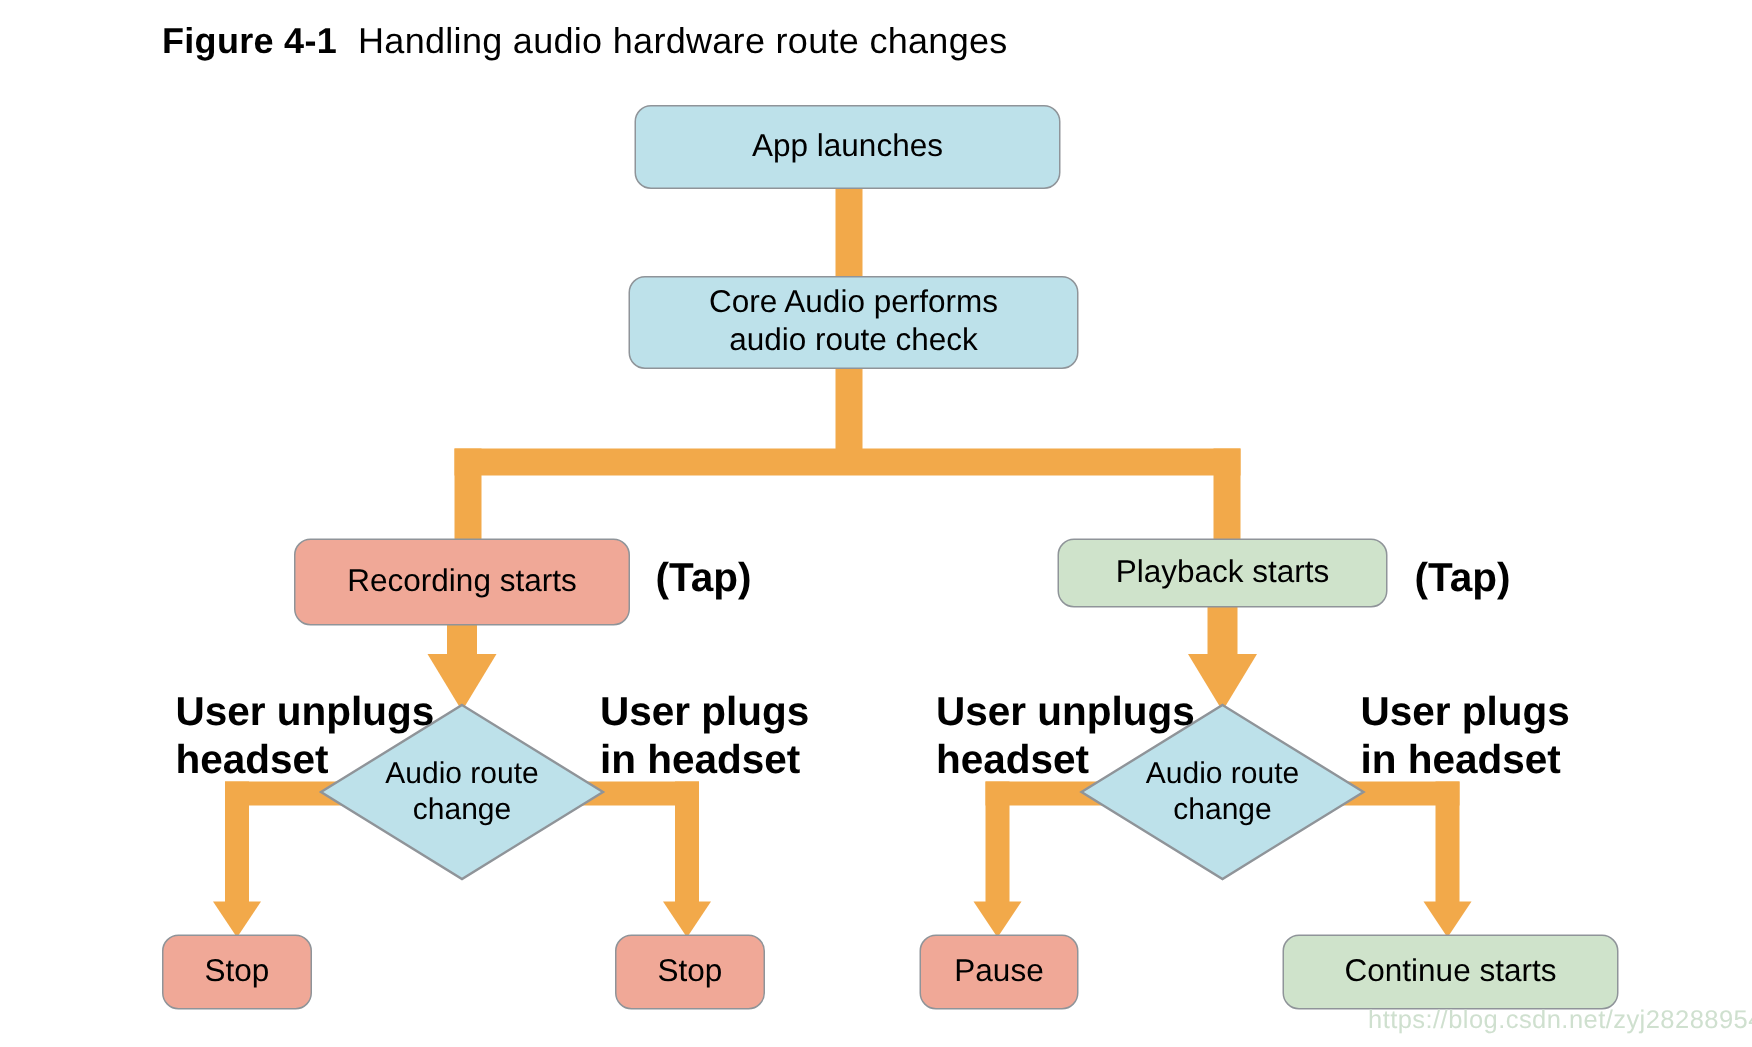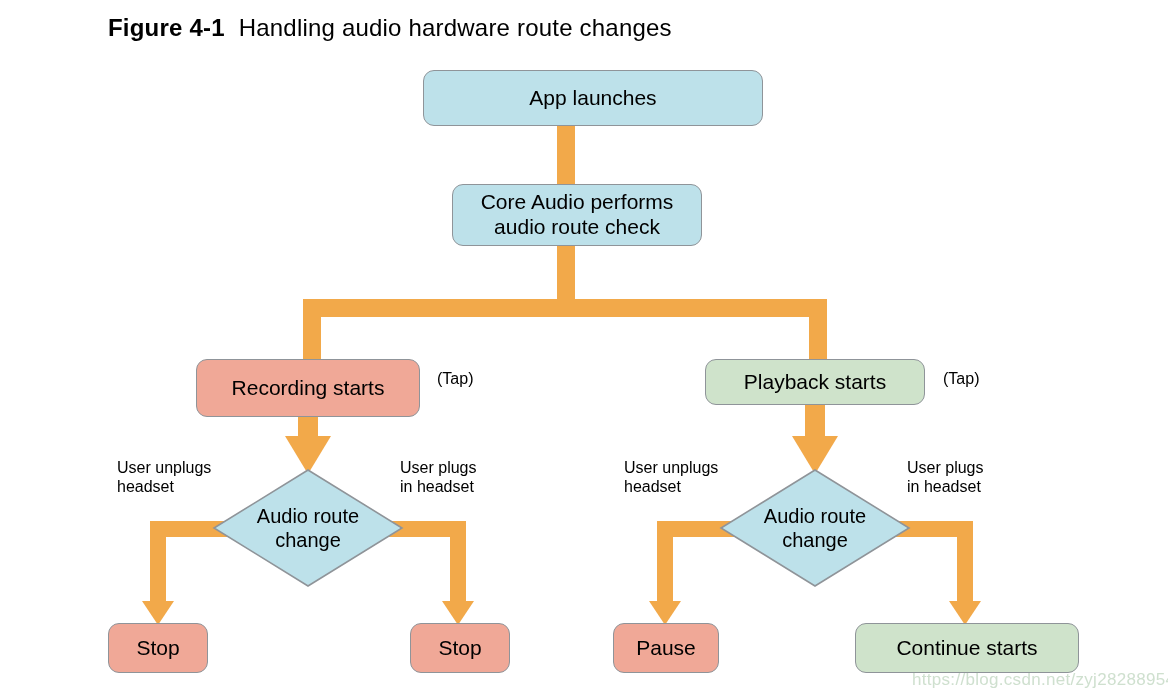--- a/index.html
+++ b/index.html
@@ -88,24 +88,25 @@
     justify-content: center;
     text-align: center;
     font-size: 20px;
     line-height: 1.2;
     pointer-events: none;
   }
 
   
   .annot {
     position: absolute;
-    font-size: 16px;
+    font-size: 27px;
     line-height: 1.18;
     white-space: pre-line;
     z-index: 4;
+    font-weight: bold;
   }
 
   
   #watermark {
     position: absolute;
     left: 912px;
     top: 670px;
     font-size: 17px;
     color: #cfe0cf;
     white-space: nowrap;
@@ -162,25 +163,25 @@
       <polygon points="649,601 681,601 665,625" fill="#f2a94a"></polygon>
     </g>
 
     <g>
       <rect x="877" y="521" width="96" height="16" fill="#f2a94a"></rect>
       <rect x="957" y="521" width="16" height="84" fill="#f2a94a"></rect>
       <polygon points="949,601 981,601 965,625" fill="#f2a94a"></polygon>
     </g>
   </svg>
 
-  <div class="node blue" style="left:423px; top:70px; width:340px; height:56px;">
+  <div class="node blue" style="left:423px; top:70px; width:284px; height:56px;">
     <span>App launches</span>
   </div>
 
-  <div class="node blue" style="left:452px; top:184px; width:250px; height:62px; white-space:pre-line;">
+  <div class="node blue" style="left:419px; top:184px; width:300px; height:62px; white-space:pre-line;">
     <span>Core Audio performs
 audio route check</span>
   </div>
 
   <div class="node salmon" style="left:196px; top:359px; width:224px; height:58px;">
     <span>Recording starts</span>
   </div>
 
   <div class="node green" style="left:705px; top:359px; width:220px; height:46px;">
     <span>Playback starts</span>

